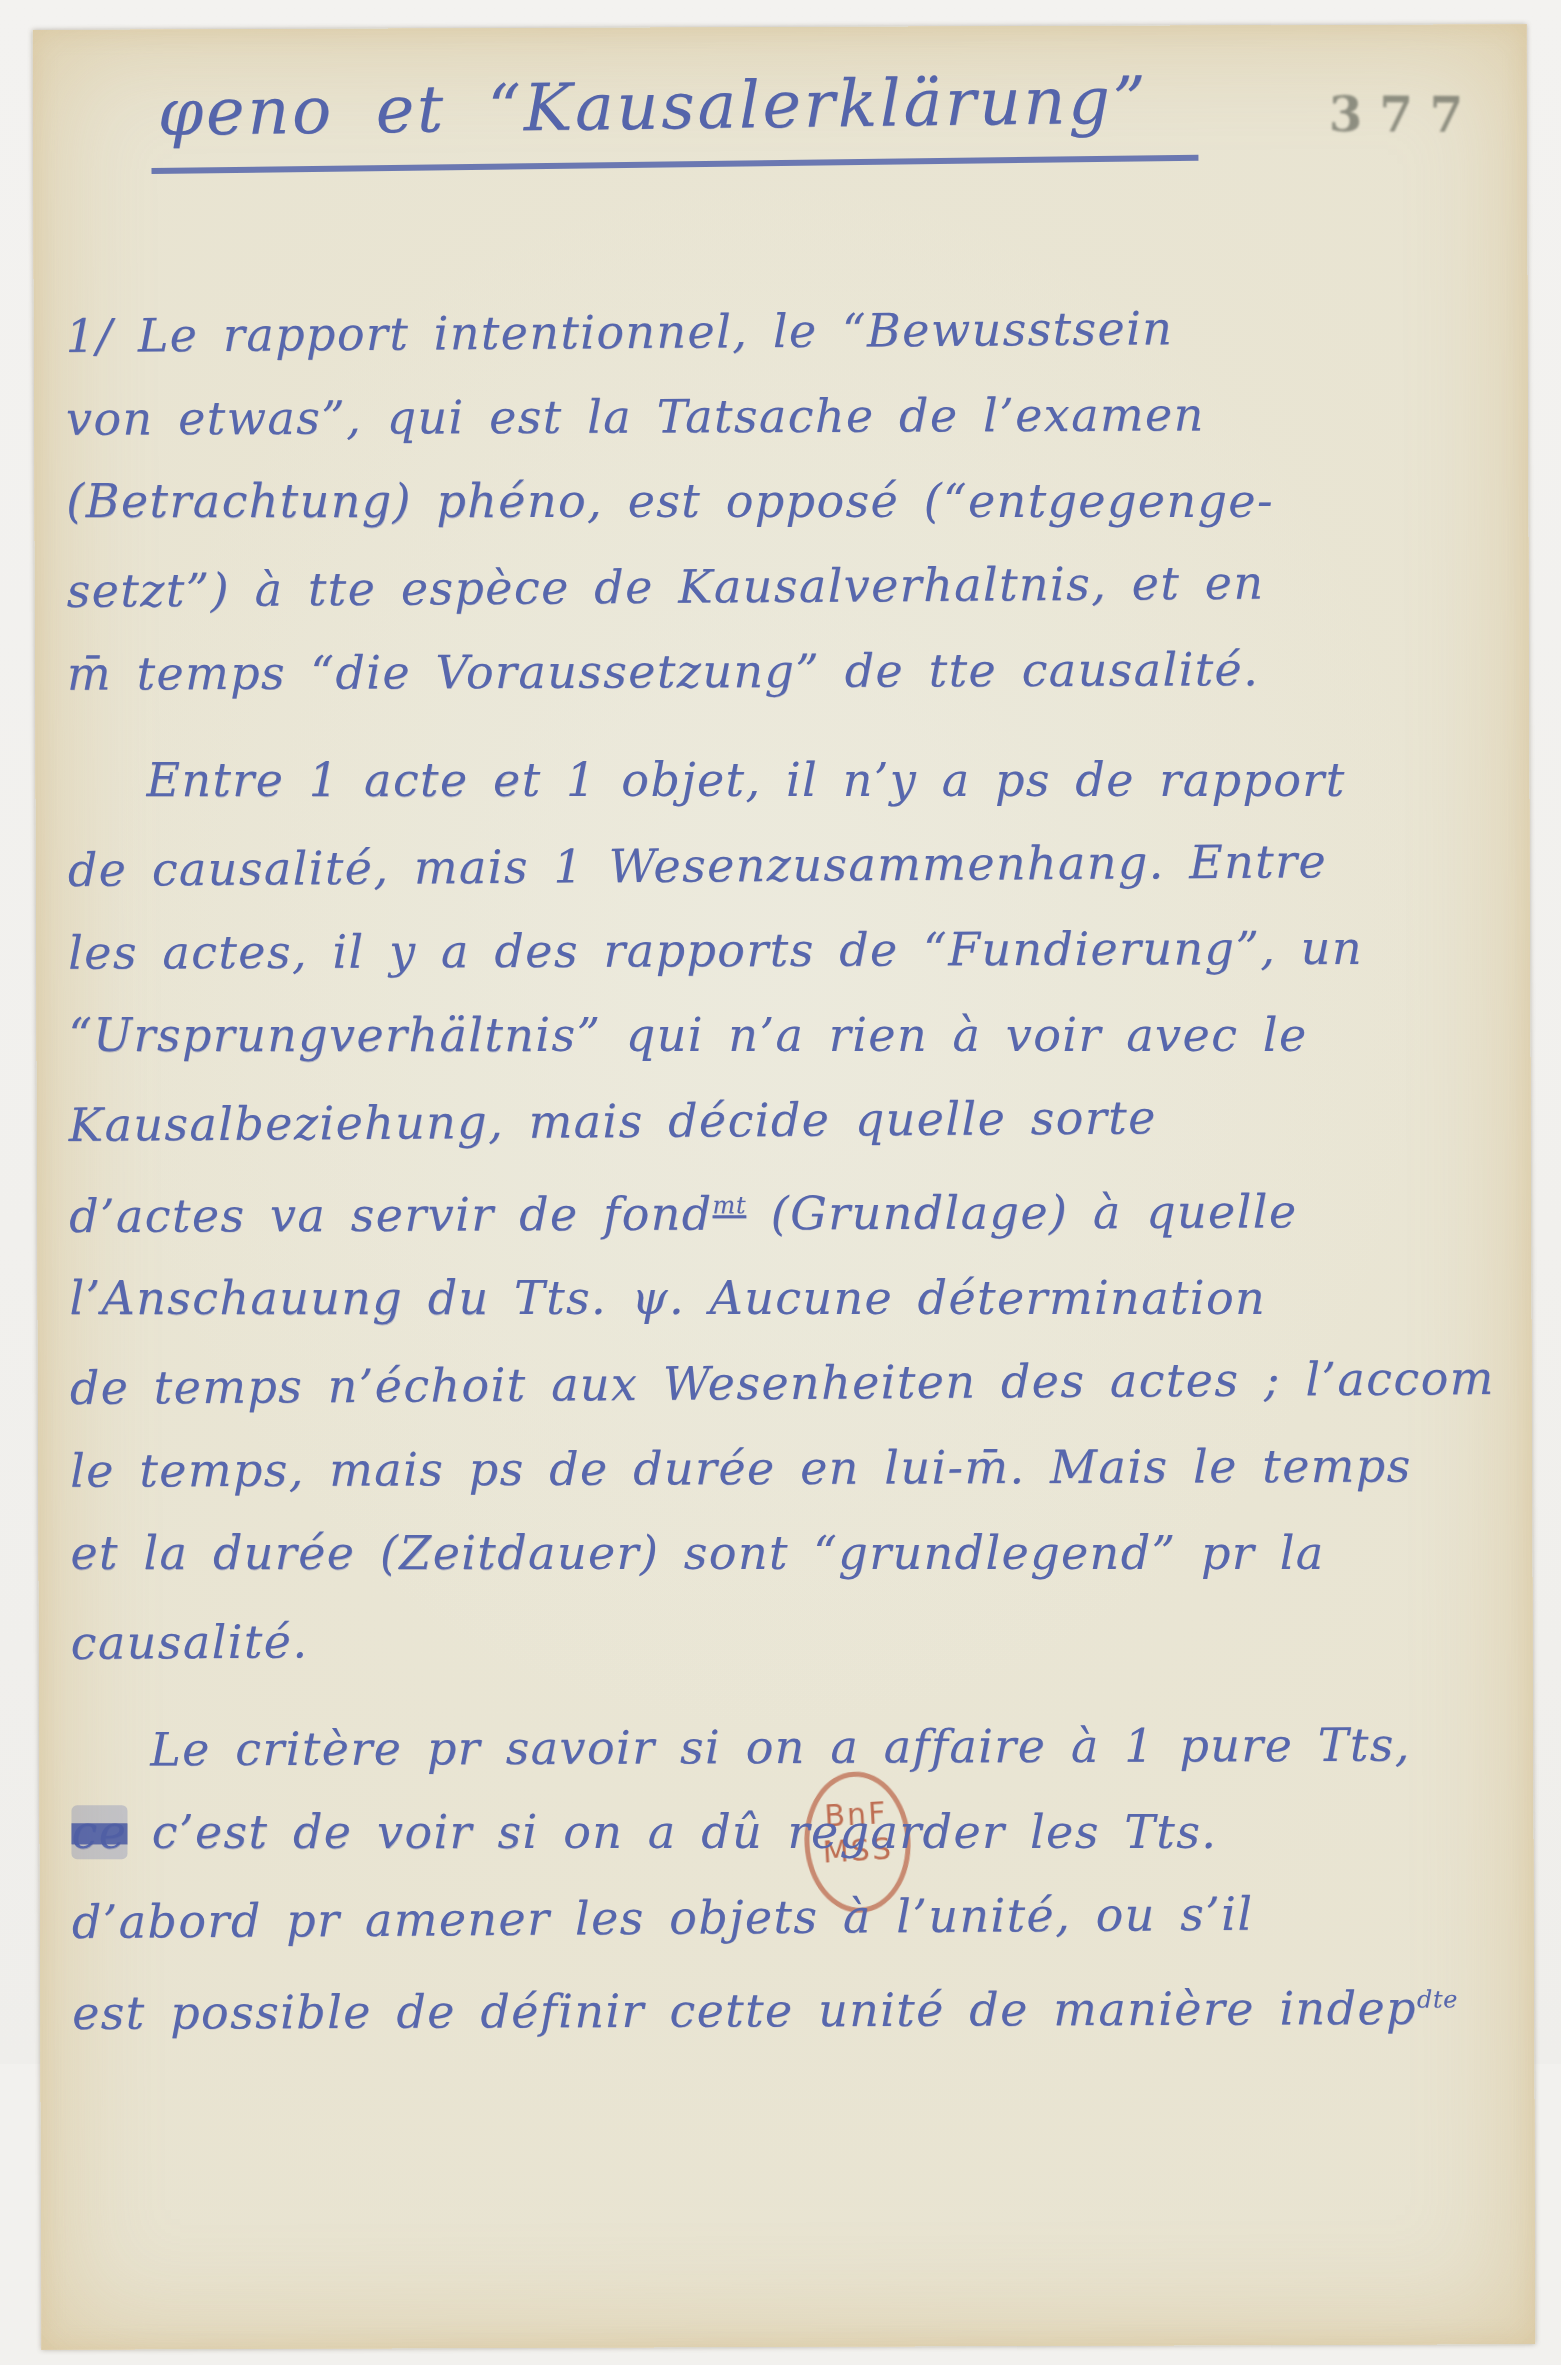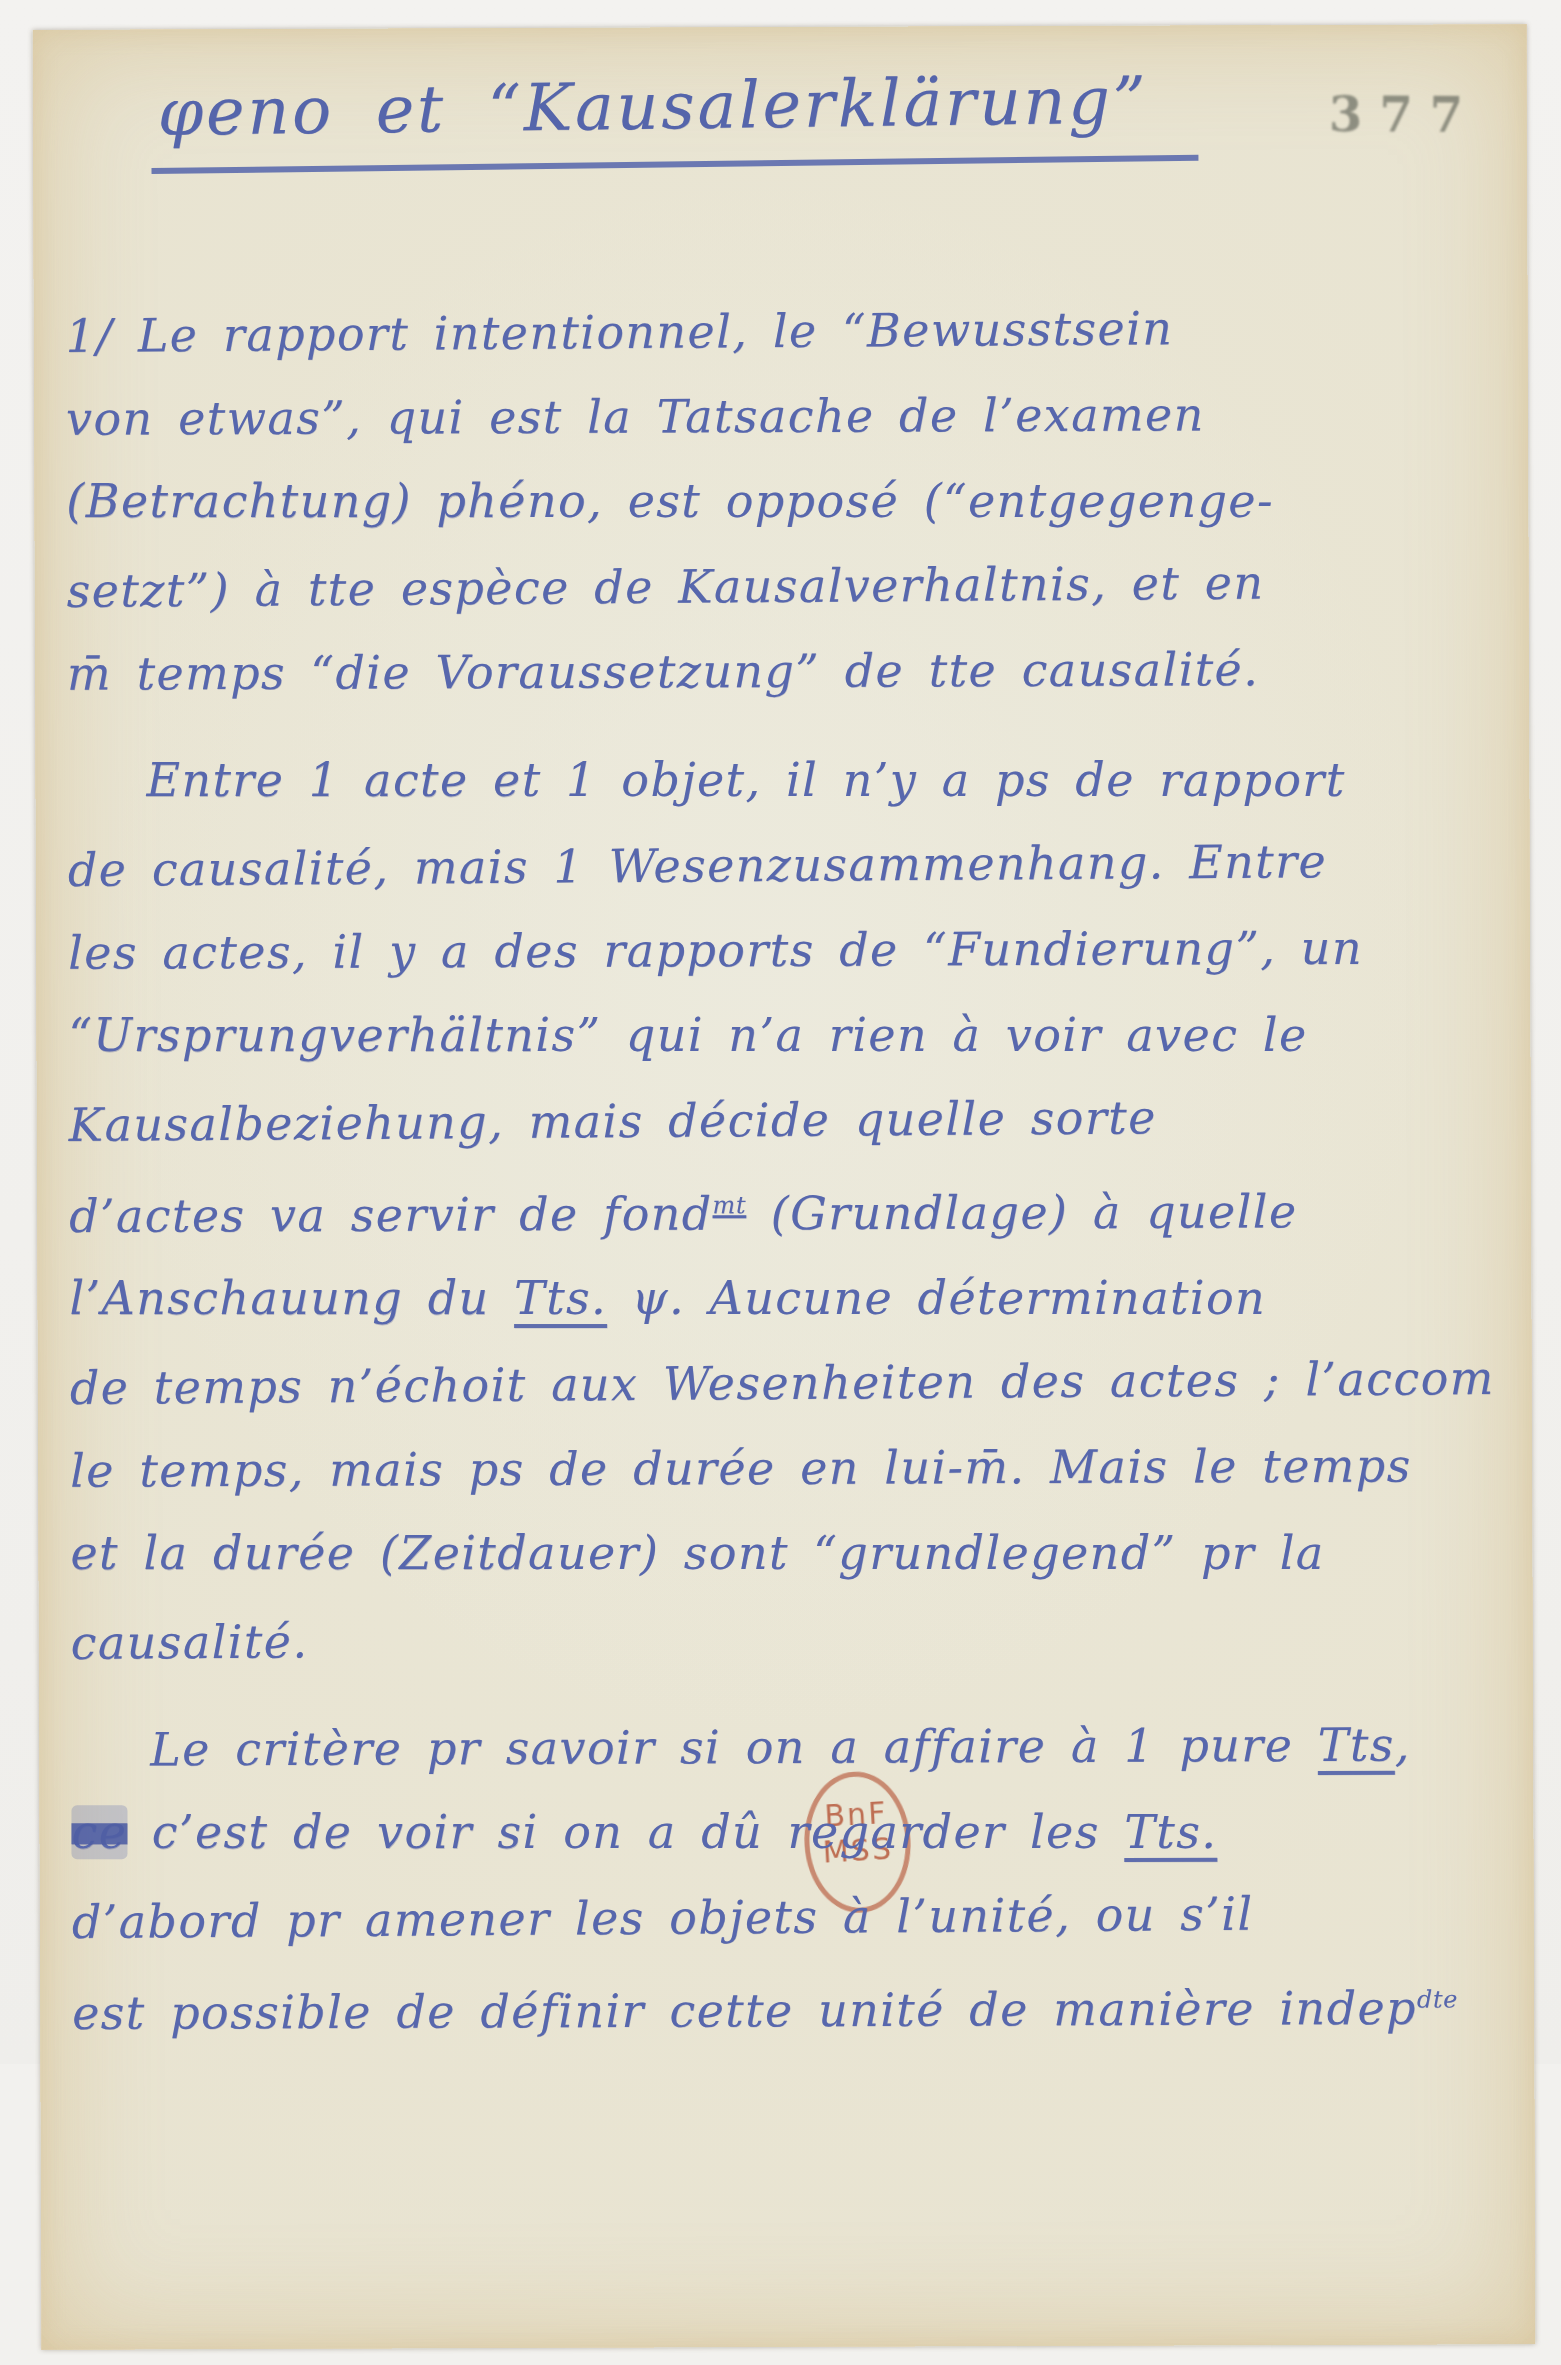--- a/index.html
+++ b/index.html
@@ -88,21 +88,20 @@
     text-shadow: 0.4px 0.4px 0 rgba(58, 70, 140, 0.28);
   }
   .line { white-space: nowrap; }
   .line.indent { padding-left: 79px; }
   .line.gap { margin-top: 24px; }
   .line:nth-child(3n) { transform: rotate(0.2deg); }
   .line:nth-child(3n+1) { transform: rotate(-0.18deg); }
 
   .s-n {}
   .s-u {
-    text-decoration: underline;
     text-decoration-thickness: 4.2px;
     text-underline-offset: 10px;
     text-decoration-color: rgba(85, 101, 171, 0.9);
   }
   .s-sup {
     vertical-align: super;
     font-size: 0.52em;
     letter-spacing: 0.7px;
   }
   .s-supu {

